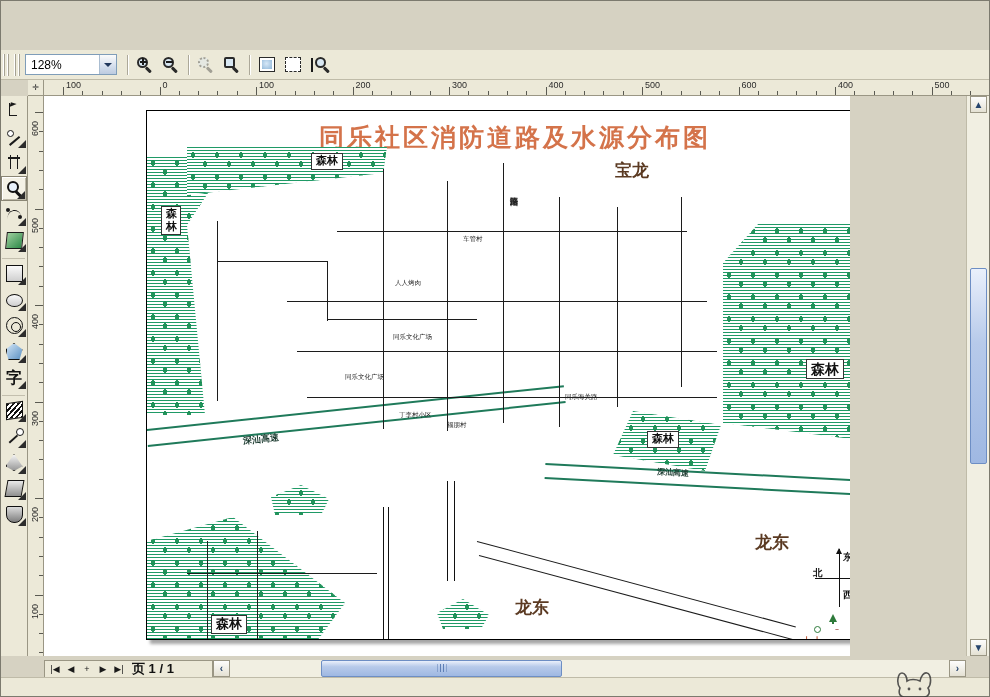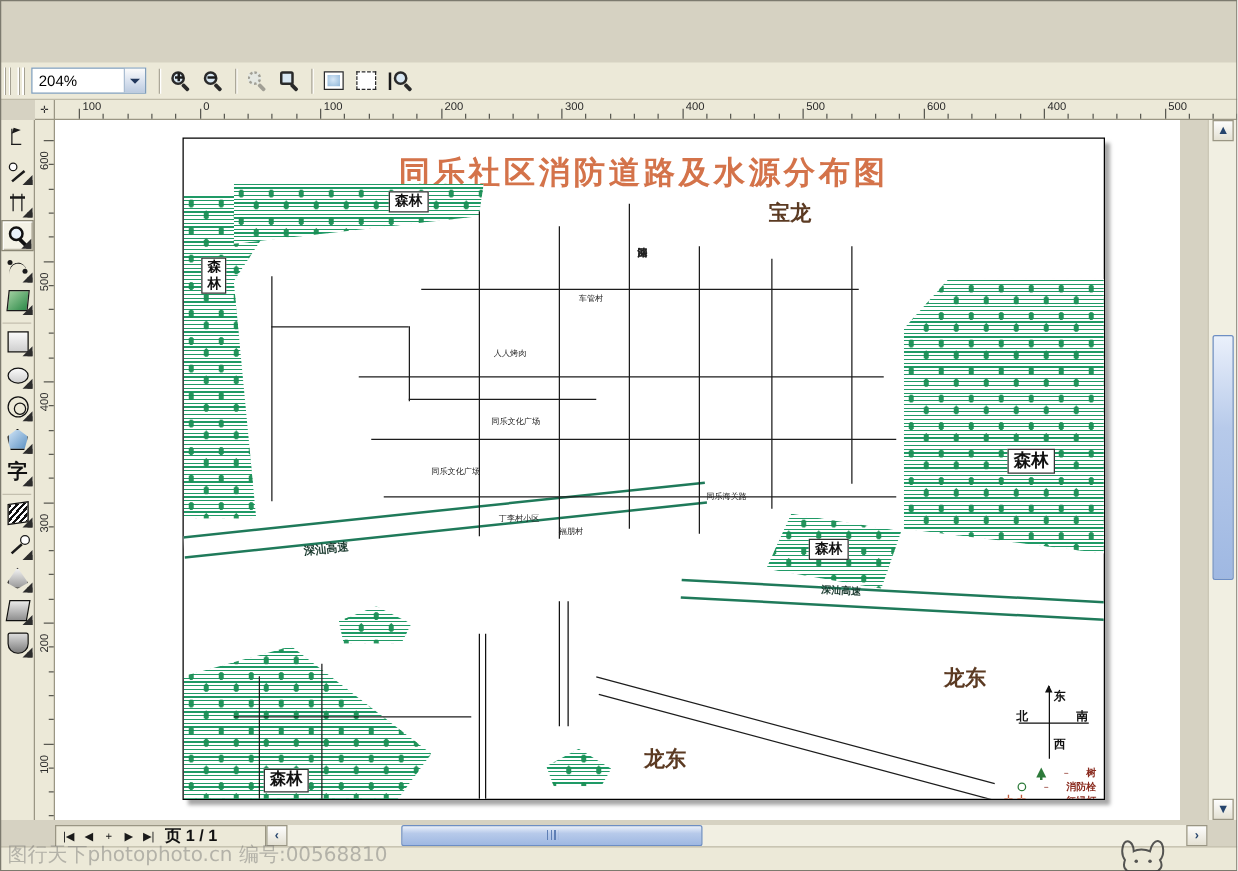--- a/index.html
+++ b/index.html
@@ -228,21 +228,21 @@
   .ti.text{font-family:"Liberation Serif",serif;font-size:16px;font-weight:700;color:#111;text-align:center;line-height:17px;}
   .ti.blend{background:repeating-linear-gradient(135deg,#111 0 2px,#fff 2px 4px);border:1.4px solid #111;transform:skewY(-8deg);}
   .ti.eyedrop::before{content:"";position:absolute;left:2px;top:10px;width:11px;height:2.4px;background:#1a1a1a;transform:rotate(-42deg);}
   .ti.eyedrop::after{content:"";position:absolute;left:10px;top:0px;width:6px;height:6px;border:1.8px solid #1a1a1a;border-radius:50%;background:#fff;}
   .ti.outline{background:linear-gradient(180deg,#f2f2f2,#9a9a9a);border:1.6px solid #111;clip-path:polygon(50% 0,100% 72%,50% 100%,0 72%);}
   .ti.fill{background:linear-gradient(180deg,#e9e9e9,#8f8f8f);border:1.6px solid #111;transform:skewX(-10deg);}
   .ti.interfill{background:linear-gradient(180deg,#dcdcdc,#7d7d7d);border:1.6px solid #111;border-radius:2px 2px 8px 8px;}
 
   
   .canvas {
-    position:absolute; left:44px; top:96px; width:900px; height:560px;
+    position:absolute; left:44px; top:96px; width:806px; height:560px;
     background:#ffffff;
     overflow:hidden;
   }
   .page {
     position:absolute; left:102px; top:14px; width:738px; height:530px;
     background:#ffffff;
     border:1px solid #000;
     box-shadow: 4px 4px 3px rgba(0,0,0,.35);
     overflow:hidden;
   }
@@ -361,21 +361,21 @@
 <body>
 
 <div id="app">
 
 
 
   <div class="toolbar">
     <div class="tbar-grip"></div>
     <div class="tbar-grip" style="margin-left:0"></div>
     <div class="zoom-combo">
-      <div class="val">204%</div>
+      <div class="val">128%</div>
       <div class="arrow">
           <i></i>
         </div>
     </div>
     <div class="sep"></div>
 
     <div class="tb-tool">
       <span class="mag">
         <span class="ring"></span>
           <span class="pm"></span>
@@ -731,21 +731,20 @@
     <div class="pg-btn">|◀</div>
     <div class="pg-btn">◀</div>
     <div class="pg-btn">+</div>
     <div class="pg-btn">▶</div>
     <div class="pg-btn">▶|</div>
     <div class="pg-label">页 1 / 1</div>
   </div>
 
   <div class="statusbar"></div>
 
-  <div class="watermark">图行天下photophoto.cn 编号:00568810</div>
   <svg class="wm-bunny" viewBox="0 0 56 34">
     <path d="M14 30 C10 30 8 26 10 21 C6 16 8 6 12 6 C15 6 17 10 17 14 C20 12 26 12 30 14 C31 9 34 5 37 6 C41 7 42 17 38 21 C41 26 38 30 34 30 Z" fill="none" stroke="#3a3a3a" stroke-width="1.6"></path>
     <circle cx="19" cy="22" r="1.4" fill="#3a3a3a"></circle>
     <circle cx="30" cy="22" r="1.4" fill="#3a3a3a"></circle>
   </svg>
 
   <div class="outer-frame"></div>
 </div>
 
 </body></html>

